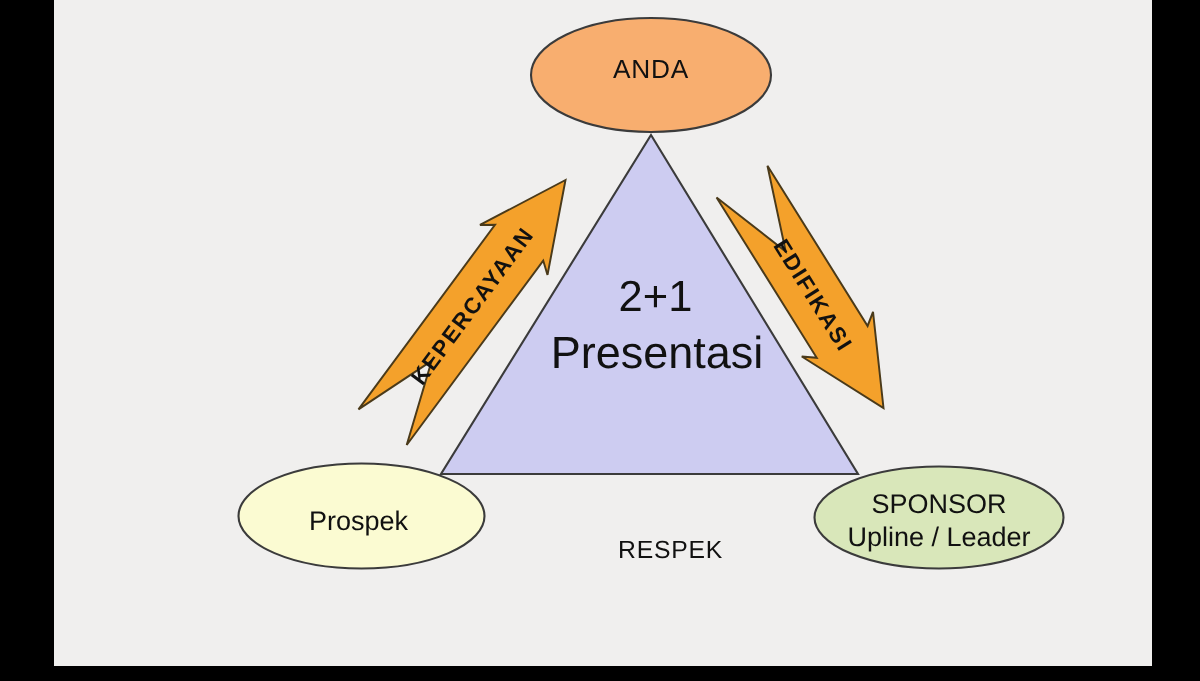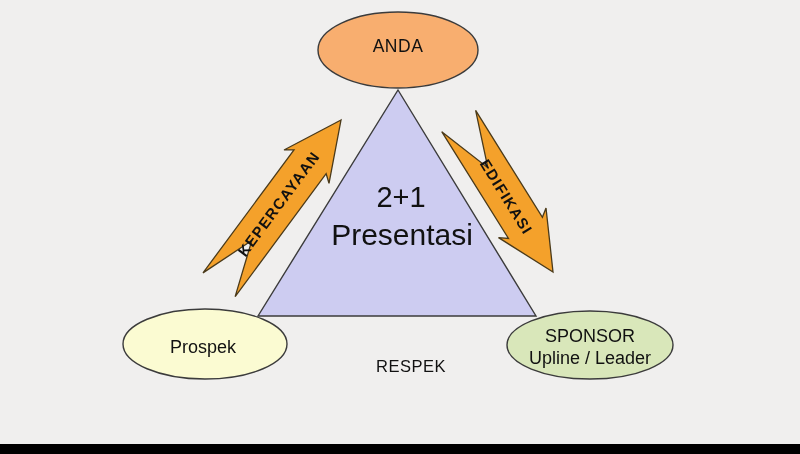--- a/index.html
+++ b/index.html
@@ -1,21 +1,22 @@
 <!DOCTYPE html>
 <html><head>
 <meta charset="utf-8">
 <style>
   html, body { margin: 0; padding: 0; background: #000; }
   .stage {
     position: relative;
-    width: 800px;
+    width: 732px;
     height: 454px;
     overflow: hidden;
     font-family: "Liberation Sans", sans-serif;
+    padding-left: 36px;
   }
   svg { display: block; }
   .shape { stroke: #3b3b3b; stroke-width: 1.4; }
   .arrow-shape { stroke: #4a3a1a; stroke-width: 1.3; stroke-linejoin: miter; }
   text {
     fill: #111;
     font-family: "Liberation Sans", sans-serif;
     -webkit-user-select: none;
     user-select: none;
   }

